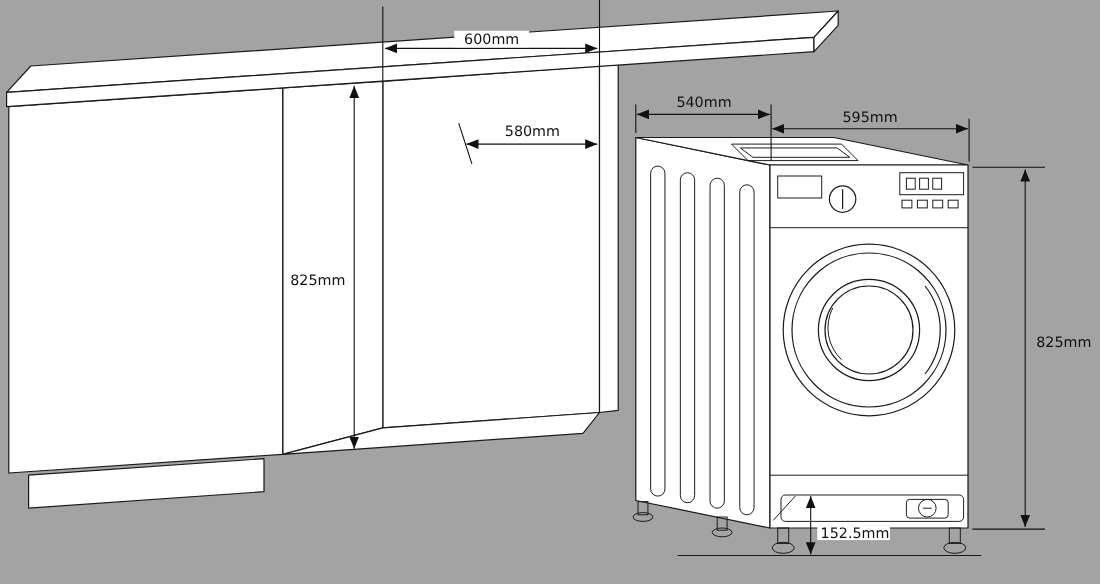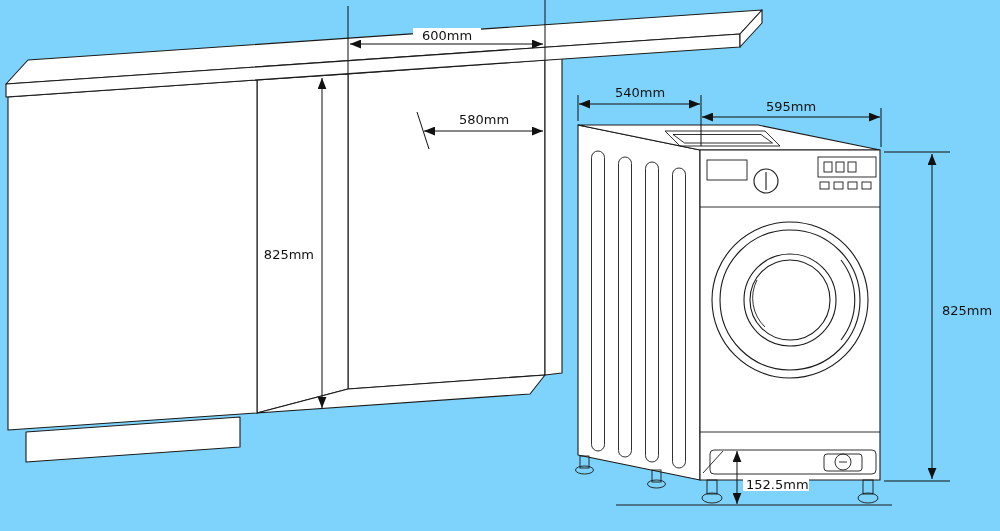--- a/index.html
+++ b/index.html
@@ -1,16 +1,16 @@
 <!DOCTYPE html>
 <html><head>
 <meta charset="utf-8">
 <style>
   html,body{margin:0;padding:0;background:#fff;}
-  .stage{position:relative;width:1000px;height:531px;background:#7dd3fc;overflow:hidden;}
+  .stage{position:relative;width:1000px;height:531px;background:#a3a3a3;overflow:hidden;}
   svg{display:block;}
   svg text{font-family:"DejaVu Sans","Liberation Sans",sans-serif;font-size:13px;fill:#111;}
   .ln{stroke:#1a1a1a;stroke-width:1.1;fill:none;stroke-linejoin:round;}
   .fw{stroke:#1a1a1a;stroke-width:1.1;fill:#ffffff;stroke-linejoin:round;}
   .dim{stroke:#111;stroke-width:1;fill:none;}
   .thin{stroke:#1a1a1a;stroke-width:0.9;fill:none;}
   .mask{fill:#ffffff;stroke:none;}
 </style>
 </head>
 <body>

